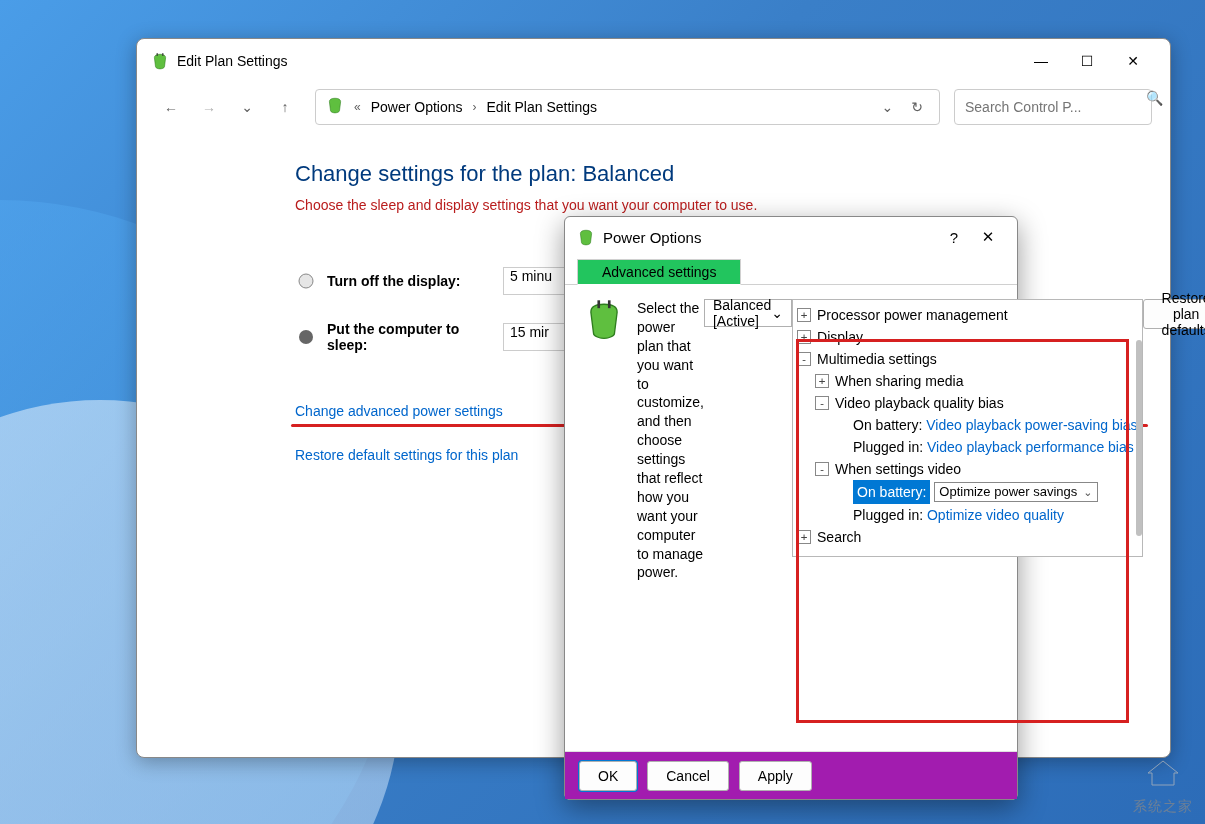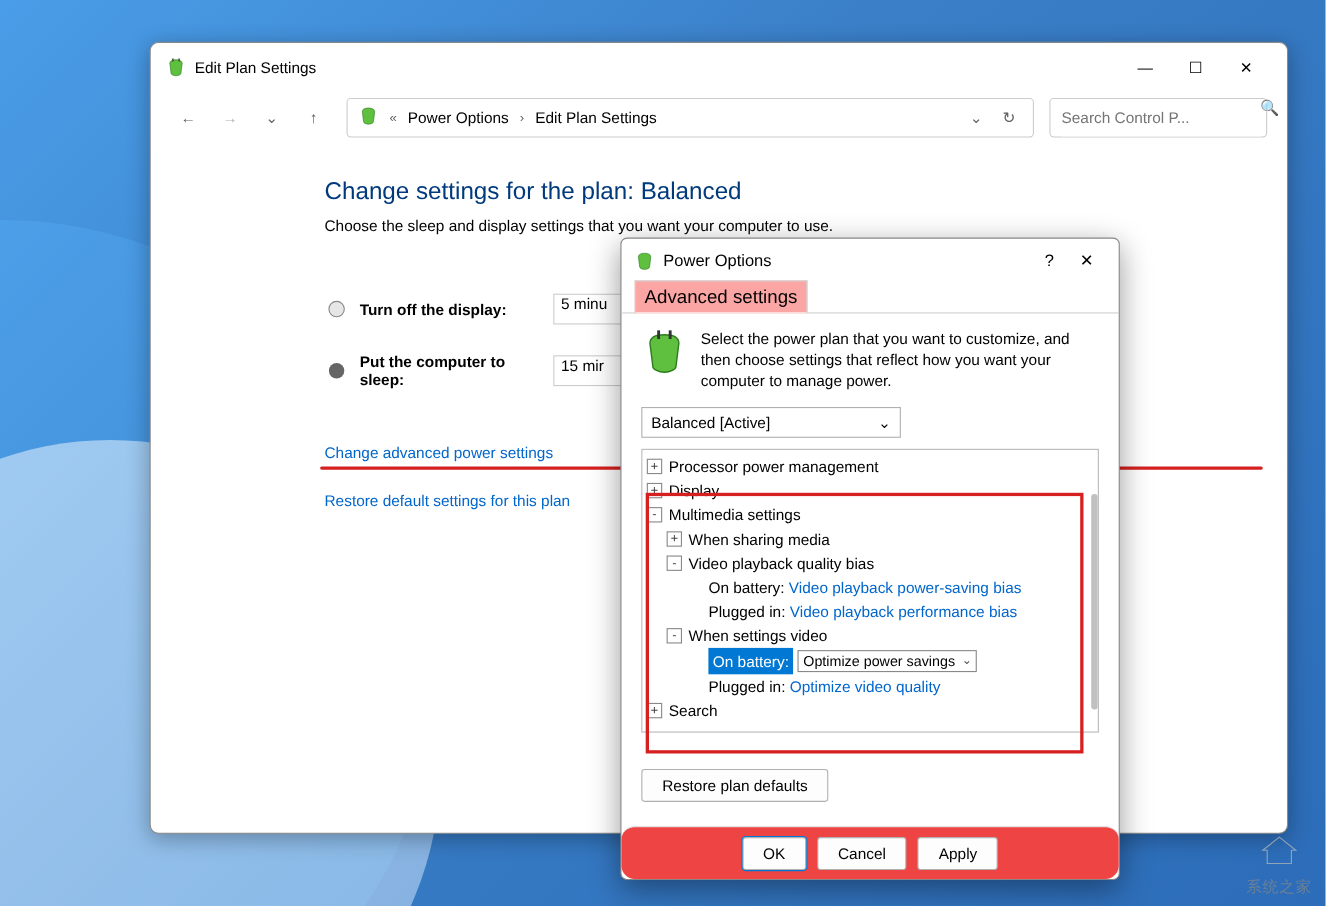--- a/index.html
+++ b/index.html
@@ -22,39 +22,39 @@
   .addr-bar .sep { color: #606060; font-size: 12px; margin: 0 4px; }
   .addr-part { color: #000; font-size: 14px; }
   .addr-spacer { flex: 1; }
   .addr-btn { color: #606060; font-size: 14px; padding: 0 6px; }
   .search-box { width: 198px; height: 36px; border: 1px solid #ccc; border-radius: 4px; display: flex; padding: 0 10px; background: #fff; }
   .search-input { flex: 1; border: none; outline: none; font-size: 14px; color: #666; }
   .search-icon { color: #606060; font-size: 14px; }
 
   .content { flex: 1; padding: 30px 40px 20px 158px; overflow: hidden; }
   .heading { font-size: 22px; font-weight: 400; color: #003a7d; margin-bottom: 10px; }
-  .subtext { font-size: 14px; color: #000000; margin-bottom: 54px; }
+  .subtext { font-size: 14px; color: #b91c1c; margin-bottom: 54px; }
   .setting-row { display: flex; align-items: center; margin-bottom: 26px; }
   .setting-icon { width: 22px; height: 22px; margin-right: 10px; display: flex; align-items: center; justify-content: center; font-size: 16px; }
   .setting-label { width: 176px; font-size: 14px; color: #000; font-weight: bold; }
   .setting-select { width: 90px; height: 28px; border: 1px solid #ccc; background: #fff; font-size: 14px; padding: 0 6px; }
   .link { color: #0066cc; font-size: 14px; margin-bottom: 14px; display: block; cursor: pointer; }
   .red-underline { position: relative; }
   .red-underline::after { content: ''; position: absolute; left: -4px; right: -18px; bottom: -8px; height: 3px; background: #d62020; border-radius: 2px; }
 
   
   .dialog { position: absolute; left: 564px; top: 216px; width: 454px; height: 584px; background: #fff; border: 1px solid #888; border-radius: 6px; box-shadow: 0 8px 28px rgba(0,0,0,0.4); display: flex; flex-direction: column; }
   .dlg-titlebar { display: flex; align-items: center; height: 40px; padding: 0 12px; }
   .dlg-title-icon { width: 18px; height: 18px; margin-right: 8px; }
   .dlg-title { font-size: 15px; color: #000; }
   .dlg-spacer { flex: 1; }
   .dlg-help, .dlg-close { width: 34px; height: 28px; display: flex; align-items: center; justify-content: center; color: #000; font-size: 15px; }
   .tabstrip { height: 28px; border-bottom: 1px solid #d0d0d0; display: flex; align-items: flex-end; padding-left: 12px; }
-  .tab { border: 1px solid #d0d0d0; border-bottom: 1px solid #fff; background: #fca5a5; padding: 4px 8px; font-size: 17px; position: relative; top: 1px; }
-  .dlg-body { flex: 1; padding: 14px 18px; display: flex; flex-direction: column; }
+  .tab { border: 1px solid #d0d0d0; border-bottom: 1px solid #fff; background: #22c55e; padding: 4px 24px; font-size: 14px; position: relative; top: 1px; }
+  .dlg-body { flex: 1; padding: 14px 18px; display: flex; flex-direction: row; }
   .dlg-row1 { display: flex; align-items: flex-start; gap: 12px; margin-bottom: 14px; }
   .plan-icon { width: 42px; height: 42px; flex-shrink: 0; }
   .dlg-text { font-size: 14px; color: #000; line-height: 1.35; }
   .plan-select { width: 236px; height: 28px; border: 1px solid #b0b0b0; background: #fff; font-size: 14px; padding: 0 8px; margin-bottom: 10px; display: flex; align-items: center; justify-content: space-between; }
   .tree-wrap { position: relative; flex: 1; margin-bottom: 8px; }
   .tree-overlay-border { position: absolute; top: 40px; left: 4px; right: 14px; bottom: 6px; border: 3px solid #d62020; pointer-events: none; z-index: 5; }
   .tree { border: 1px solid #b8b8b8; height: 258px; overflow: auto; padding: 4px 4px; background: #fff; font-size: 14px; line-height: 22px; position: relative; }
   .tree-scrollbar { position: absolute; right: 0; top: 40px; bottom: 20px; width: 6px; background: #c0c0c0; border-radius: 3px; }
   .node { display: flex; align-items: center; white-space: nowrap; }
   .expander { width: 14px; height: 14px; border: 1px solid #888; display: inline-flex; align-items: center; justify-content: center; font-size: 11px; line-height: 1; margin-right: 6px; flex-shrink: 0; color: #444; font-family: monospace; }
@@ -62,21 +62,21 @@
   .node .label { color: #000; }
   .node .vlink { color: #0066cc; }
   .indent1 { padding-left: 18px; }
   .indent2 { padding-left: 36px; }
   .sel-label { background: #0078d4; color: #fff; padding: 1px 4px; }
   .inline-select { display: inline-flex; align-items: center; border: 1px solid #888; background: #fff; padding: 0 4px; margin-left: 4px; font-size: 13px; height: 20px; }
   .inline-select .chev { margin-left: 6px; font-size: 11px; color: #555; }
   .restore-row { display: flex; justify-content: flex-start; margin-bottom: 8px; }
   .btn { height: 30px; padding: 0 18px; border: 1px solid #b0b0b0; background: #fdfdfd; border-radius: 3px; font-size: 14px; display: flex; align-items: center; }
   .btn.primary { box-shadow: 0 0 0 1px #0078d4; }
-  .dlg-footer { height: 48px; border-top: 1px solid #e0e0e0; background: #ef4444; display: flex; align-items: center; justify-content: center; gap: 10px; padding: 0 14px; border-radius: 12px; }
+  .dlg-footer { height: 48px; border-top: 1px solid #e0e0e0; background: #a21caf; display: flex; align-items: center; justify-content: flex-start; gap: 10px; padding: 0 14px; }
 
   .watermark { position: absolute; right: 12px; bottom: 8px; font-size: 14px; color: #888; letter-spacing: 1px; opacity: 0.7; pointer-events: none; display: flex; align-items: center; gap: 8px; flex-direction: column; }
 
   svg.plan-svg .pitcher { fill: #5fbf3f; stroke: #2e7d1e; stroke-width: 1; }
   svg.plan-svg .plug { fill: #333; }
 
   .display-icon-svg circle { fill: #e6e6e6; stroke: #888; }
   .sleep-icon-svg circle { fill: #666; }
 </style>
 </head>

